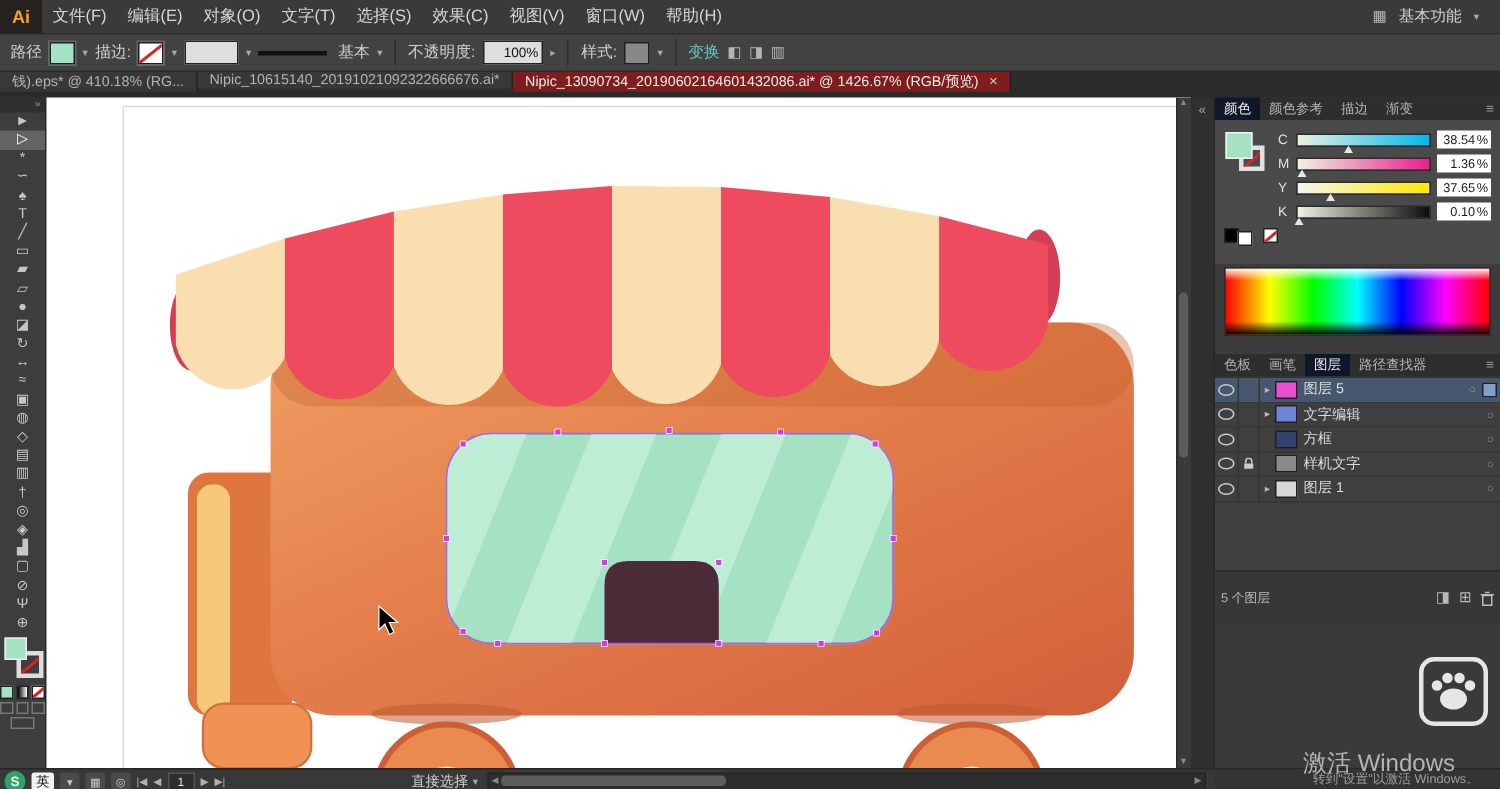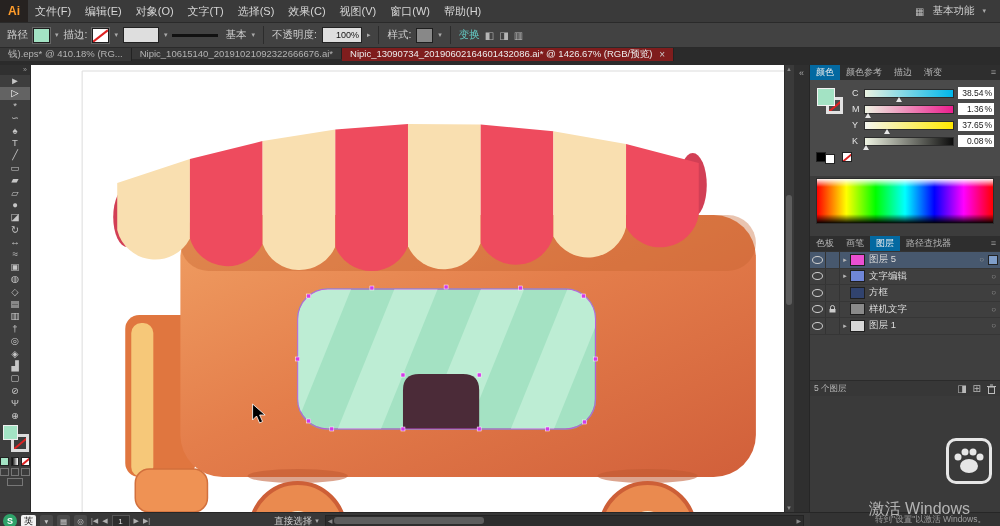--- a/index.html
+++ b/index.html
@@ -63,21 +63,21 @@
   .vscroll{position:absolute;right:0;top:0;bottom:0;width:9px;background:#3a3a3a;border-left:1px solid #2b2b2b;z-index:5;}
   .vthumb{position:absolute;left:1px;width:6px;top:130px;height:110px;background:#5d5d5d;border-radius:3px;}
   .varrow{position:absolute;left:1px;font-size:6px;color:#888;}
   
   .dstrip{width:15px;background:#2f2f2f;border-right:1px solid #262626;color:#a8a8a8;font-size:9px;
           text-align:center;padding-top:3px;}
   
   .panels{width:190px;background:#3c3c3c;display:flex;flex-direction:column;}
   .ptabs{display:flex;height:15px;background:#2e2e2e;font-size:9px;color:#b5b5b5;align-items:stretch;}
   .ptab{padding:0 6px;line-height:15px;white-space:nowrap;}
-  .ptab.active{background:#0369a1;color:#ededed;}
+  .ptab.active{background:#0f172a;color:#ededed;}
   .pmenu{margin-left:auto;padding:0 4px;line-height:15px;color:#999;}
   .cpanel{position:relative;height:96px;background:#4a4a4a;padding:5px 6px 0 6px;box-sizing:border-box;}
   .ind{position:absolute;left:7px;top:8px;width:30px;height:30px;}
   .ind-stroke{position:absolute;left:9px;top:9px;width:11px;height:11px;border:3px solid #e2e2e2;background:#4a4a4a;overflow:hidden;}
   .ind-stroke::after{content:"";position:absolute;left:-4px;right:-4px;top:50%;height:2px;background:#d22;transform:rotate(-40deg);}
   .ind-fill{position:absolute;left:0;top:0;width:16px;height:16px;background:#a3e3c4;border:1px solid #f2f2f2;}
   .sliders{margin-left:36px;}
   .crow{display:flex;align-items:center;height:16px;gap:4px;}
   .clabel{width:8px;font-size:9px;color:#e2e2e2;}
   .ctrack{flex:1;height:7px;border:1px solid #2c2c2c;position:relative;}
@@ -105,21 +105,21 @@
   .lrow.selected{background:#47586e;}
   .lc-eye{width:15px;display:flex;justify-content:center;align-items:center;border-right:1px solid #343434;height:100%;}
   .eye{width:9px;height:6px;border:1px solid #cfcfcf;border-radius:50%;}
   .lc-lock{width:13px;display:flex;justify-content:center;align-items:center;border-right:1px solid #343434;height:100%;}
   .lexp{width:10px;text-align:center;color:#b8b8b8;font-size:7px;}
   .lthumb{width:13px;height:10px;border:1px solid #1f1f1f;margin-right:4px;}
   .lname{flex:1;white-space:nowrap;overflow:hidden;}
   .ltarget{color:#9a9a9a;font-size:8px;margin-right:4px;}
   .lselchip{width:8px;height:8px;background:#7f9ec9;margin-right:2px;border:1px solid #222;}
   .lfooter{height:15px;background:#373737;border-top:1px solid #2b2b2b;display:flex;align-items:center;
-           font-size:8.5px;color:#b8b8b8;padding:0 4px;}
+           font-size:8.5px;color:#b8b8b8;padding:10px 4px;}
   .lf-icons{margin-left:auto;display:flex;align-items:center;gap:6px;font-size:10px;color:#b8b8b8;}
   .lower{flex:1;background:#3a3a3a;position:relative;}
   
   .sb{display:flex;align-items:center;height:16px;background:#383838;border-top:1px solid #262626;
       gap:4px;padding-left:3px;font-size:9px;color:#b8b8b8;}
   .sbadge{width:14px;height:14px;border-radius:50%;background:#2fa36a;color:#fff;font-size:9px;font-weight:bold;
           display:flex;align-items:center;justify-content:center;}
   .imebox{background:#f2f2f2;color:#111;font-size:9px;height:12px;line-height:12px;padding:0 3px;border-radius:2px;}
   .sicon{width:13px;height:12px;background:#4a4a4a;border-radius:2px;display:flex;align-items:center;
          justify-content:center;font-size:7.5px;color:#c6c6c6;}
@@ -392,21 +392,21 @@
                 <span>37.65</span>
                 <span>%</span>
               </span>
           </div>
           <div class="crow">
             <span class="clabel">K</span>
             <span class="ctrack k">
                 <span class="cthumb" style="left:1%"></span>
               </span>
             <span class="cval">
-                <span>0.08</span>
+                <span>0.10</span>
                 <span>%</span>
               </span>
           </div>
         </div>
         <div class="bwrow">
           <span class="bw black"></span>
           <span class="bw white"></span>
           <span class="bw noneswatch"></span>
         </div>
       </div>

